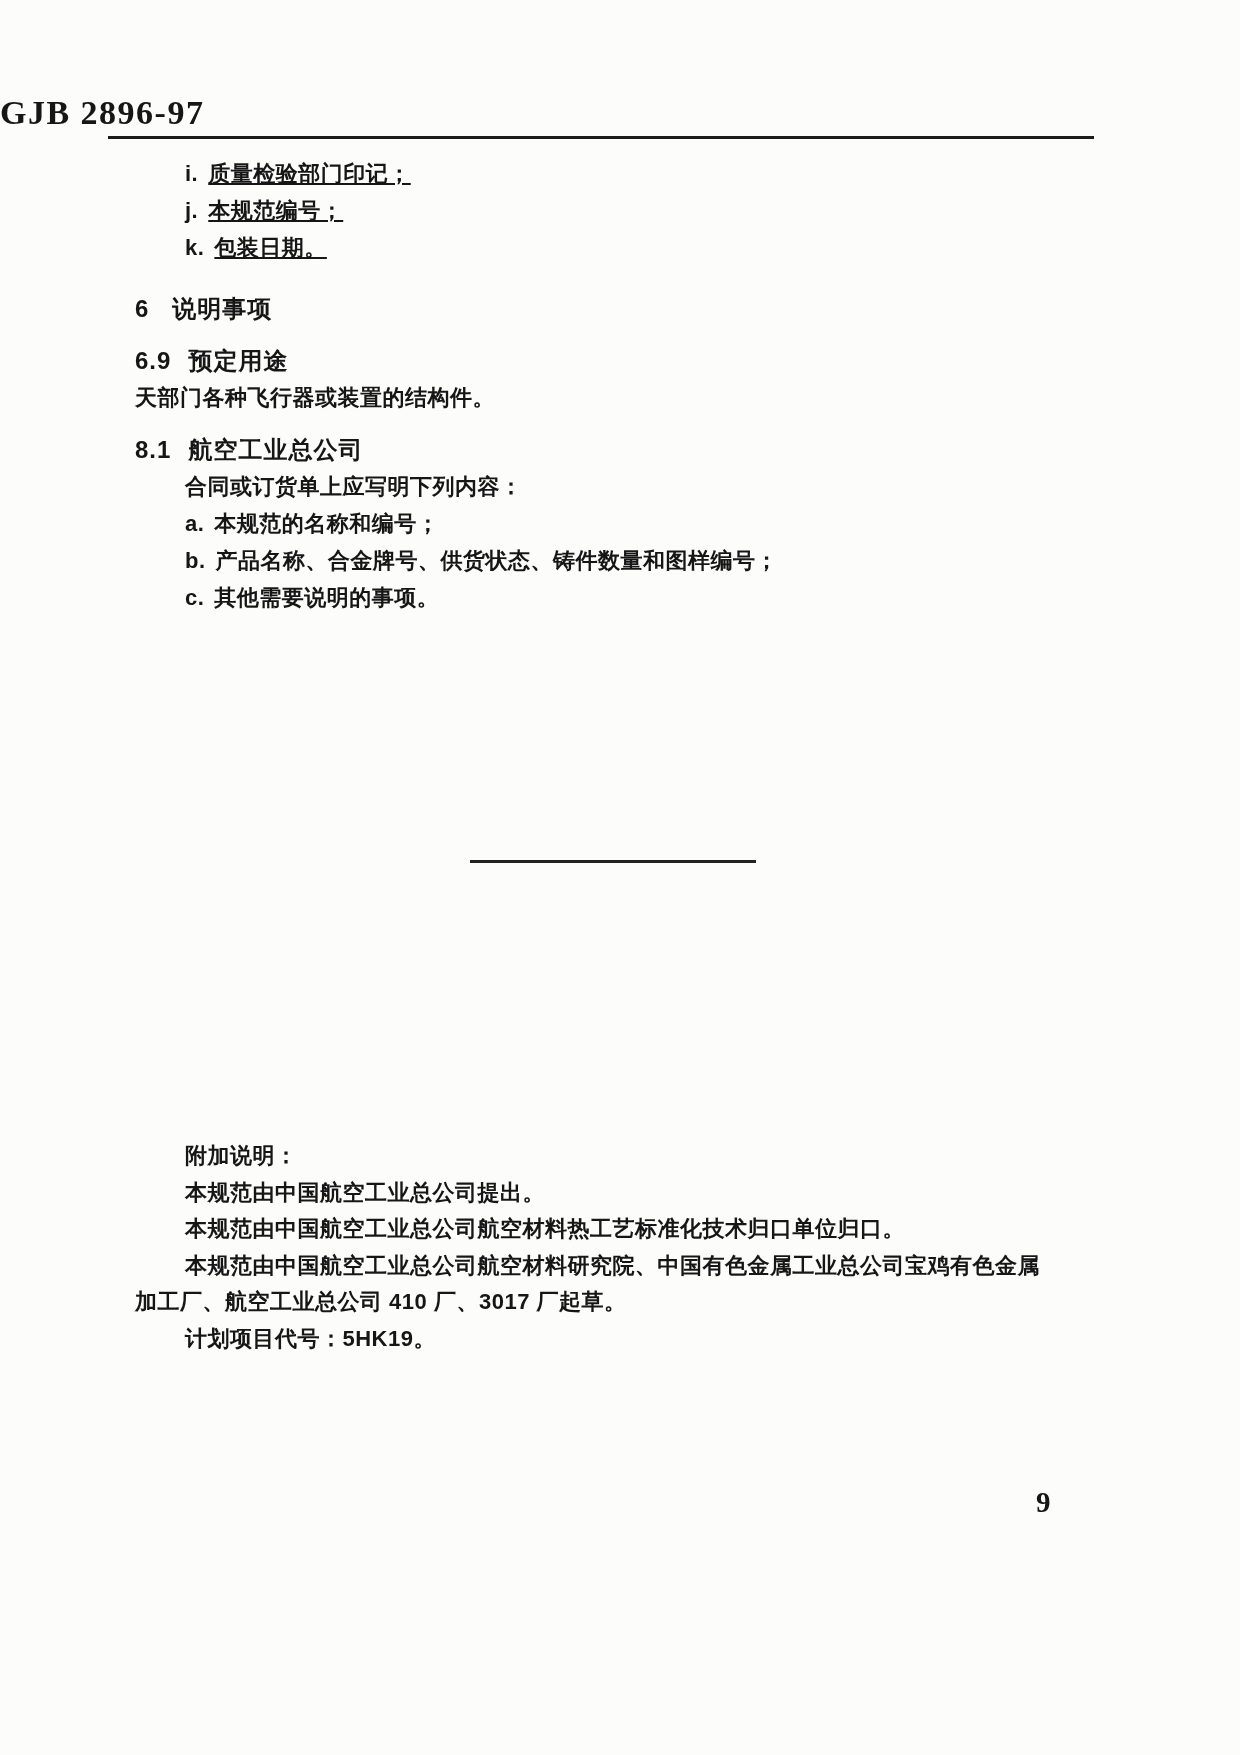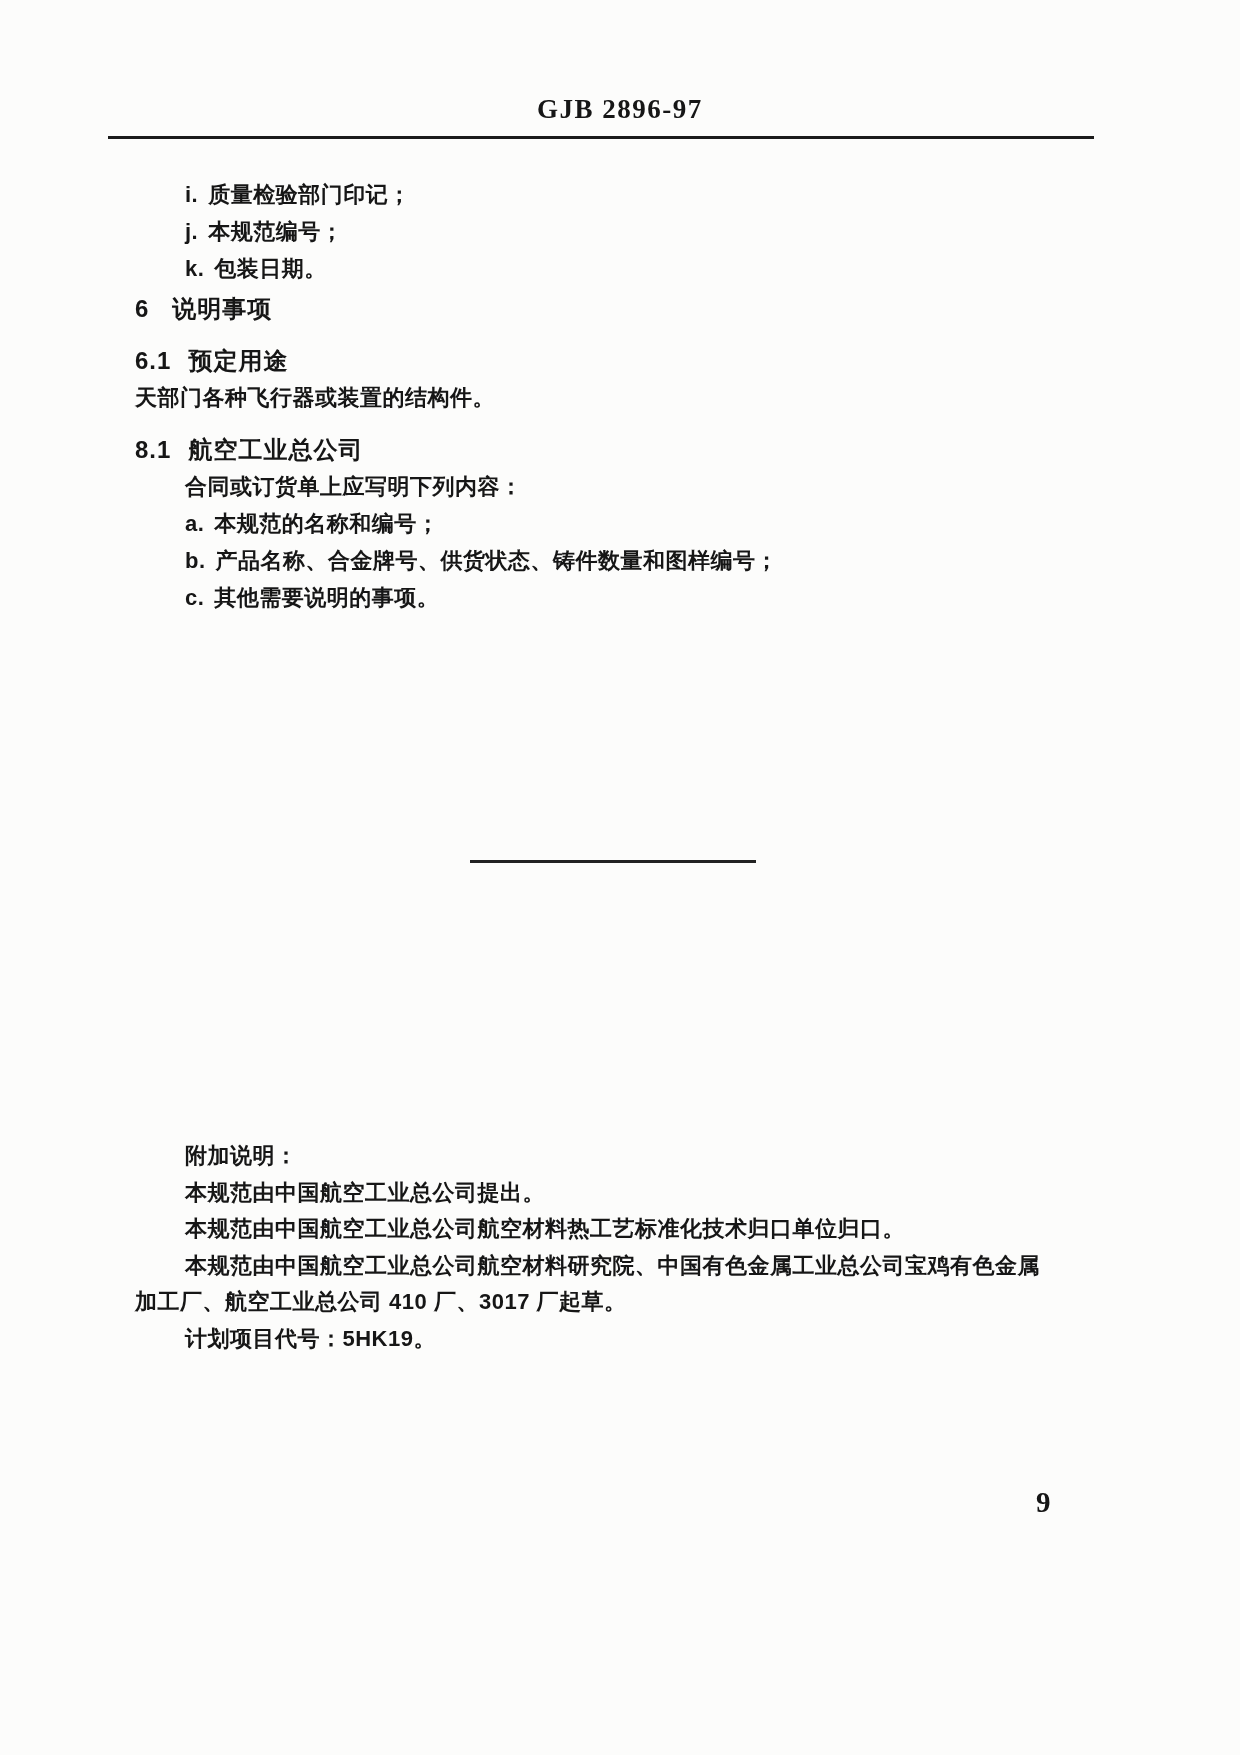--- a/index.html
+++ b/index.html
@@ -11,38 +11,38 @@
     background: #fcfcfb;
     color: #161616;
     font-family: "Liberation Sans", sans-serif;
     font-weight: 600;
     overflow: hidden;
   }
   
   .doc-number {
     position: absolute;
     top: 94px; left: 0; width: 100%;
-    text-align: center;
+    text-align: left;
     font-family: "Liberation Serif", serif;
-    font-size: 27px;
+    font-size: 34px;
     font-weight: 700;
     letter-spacing: 1.5px;
   }
   .header-rule {
     position: absolute;
     top: 136px; left: 108px;
     width: 986px; height: 3px;
     background: #1b1b1b;
   }
   
   .line { height: 37px; line-height: 37px; font-size: 22px; letter-spacing: 0.5px; white-space: nowrap; }
   .indent { padding-left: 50px; }
   .item-label { display: inline-block; margin-right: 10px; }
   
-  .packing-list { position: absolute; top: 176px; left: 185px; }
+  .packing-list { position: absolute; top: 155px; left: 185px; text-decoration: underline; }
   
   .section6 { position: absolute; top: 290px; left: 135px; }
   .heading { height: 37px; line-height: 37px; font-size: 24px; font-weight: 700; letter-spacing: 1px; white-space: nowrap; }
   .heading .sec-num { display: inline-block; margin-right: 23px; }
   .heading.sub { margin-top: 15px; }
   .heading.sub .sec-num { margin-right: 17px; }
   
   .mid-rule {
     position: absolute;
     top: 860px; left: 470px;
@@ -81,21 +81,21 @@
       <span class="item-label">k.</span><span>包装日期。</span>
     </div>
   </section>
 
   <section class="section6">
     <div class="heading">
       <span class="sec-num">6</span><span>说明事项</span>
     </div>
 
     <div class="heading sub">
-      <span class="sec-num">6.1</span><span>预定用途</span>
+      <span class="sec-num">6.9</span><span>预定用途</span>
     </div>
     <div class="line">天部门各种飞行器或装置的结构件。</div>
 
     <div class="heading sub">
       <span class="sec-num">8.1</span><span>航空工业总公司</span>
     </div>
     <div class="line indent">合同或订货单上应写明下列内容：</div>
     <div class="line indent">
       <span class="item-label">a.</span><span>本规范的名称和编号；</span>
     </div>

